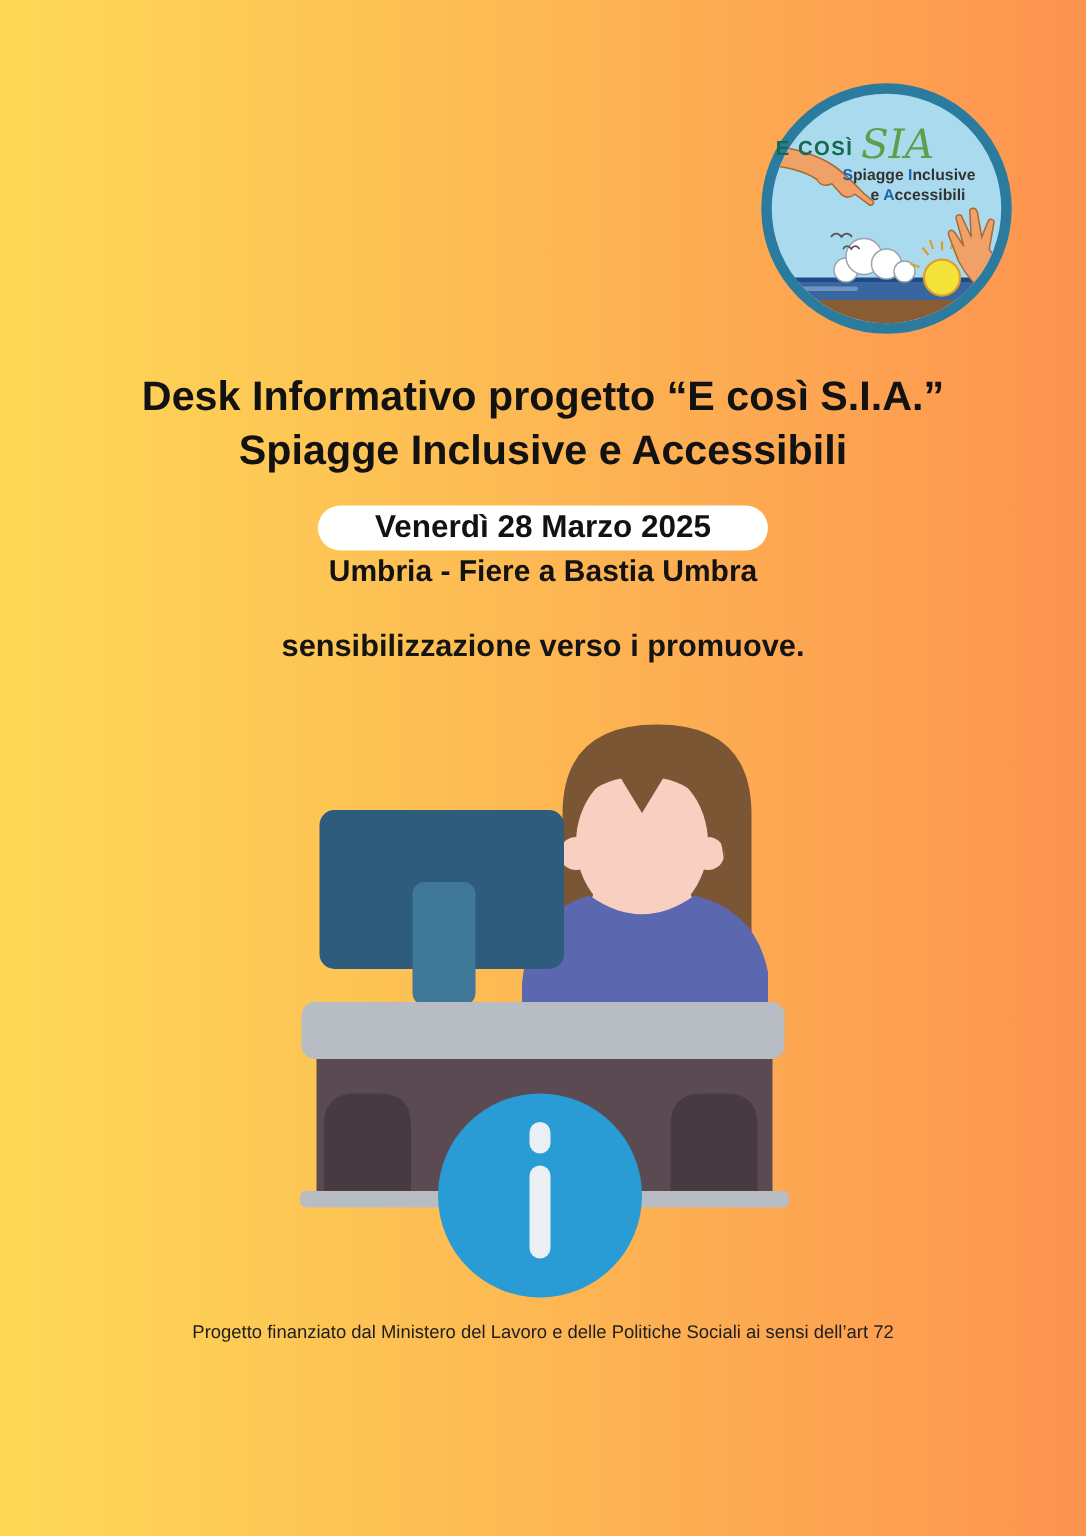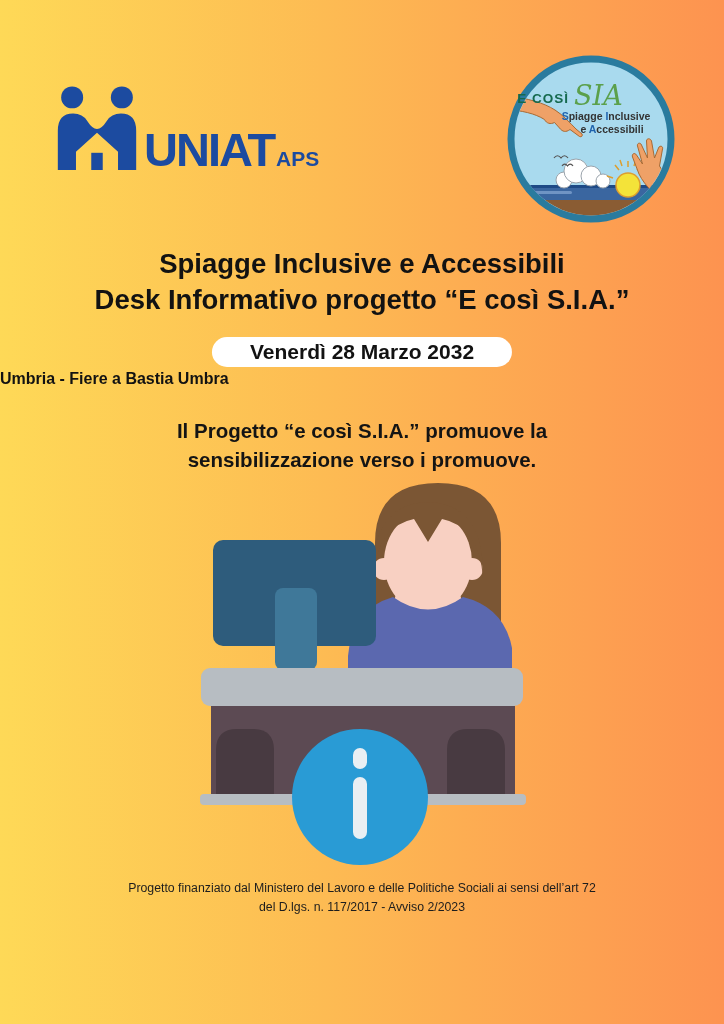--- a/index.html
+++ b/index.html
@@ -16,47 +16,36 @@
   .uniat-name{font-size:47px;font-weight:800;letter-spacing:-2px;color:#1c4ba0;line-height:.78;}
   .uniat-suffix{font-size:21px;font-weight:800;color:#1c4ba0;line-height:1;margin-left:2px;}
   .uniat-tagline{margin-top:4px;font-size:12.8px;font-weight:700;color:#1c4ba0;white-space:nowrap;}
   .sia-badge{position:absolute;left:506px;top:54px;}
   
   .title{position:absolute;left:0;top:246px;width:100%;text-align:center;
          font-size:27.5px;font-weight:800;color:#121212;line-height:1.32;}
   .date-pill{position:absolute;left:50%;top:337px;transform:translateX(-50%);
          background:#ffffff;border-radius:16px;padding:3px 38px;
          font-size:21px;font-weight:800;color:#121212;white-space:nowrap;}
-  .location{position:absolute;left:0;top:370px;width:100%;text-align:left;
-         font-size:16px;font-weight:800;color:#121212;}
+  .location{position:absolute;left:0;top:370px;width:100%;text-align:center;
+         font-size:20px;font-weight:800;color:#121212;}
   .body-text{position:absolute;left:0;top:416px;width:100%;text-align:center;
          font-size:20.5px;font-weight:800;color:#141414;line-height:1.42;}
   
   .illustration{position:absolute;left:188px;top:470px;}
   
   .footer{position:absolute;left:62px;top:879px;width:600px;text-align:center;
          font-size:12.3px;font-weight:500;color:#1d1d1d;line-height:1.55;}
 </style>
 </head>
 <body>
 
 <div class="poster">
 
   <div class="uniat">
-    <div class="uniat-row">
-      <svg width="86" height="86" viewBox="0 0 90 90">
-        <circle cx="19" cy="14" r="11.5" fill="#1c4ba0"></circle>
-        <circle cx="71" cy="14" r="11.5" fill="#1c4ba0"></circle>
-        <path fill="#1c4ba0" fill-rule="evenodd" d="M4,90 L4,49 Q4,31 20,31 Q30,31 35,39 Q40,47 45,47 Q50,47 55,39 Q60,31 70,31 Q86,31 86,49 L86,90 Z M45,51 L67,71 L67,90 L23,90 L23,71 Z"></path>
-        <rect x="39" y="72" width="12" height="18" fill="#1c4ba0"></rect>
-      </svg>
-      <div>
-        <span class="uniat-name">UNIAT</span><span class="uniat-suffix">APS</span>
-      </div>
-    </div>
   </div>
 
   <svg class="sia-badge" width="170" height="170" viewBox="0 0 170 170">
     <defs>
       <clipPath id="siaClip">
           <circle cx="85" cy="85" r="76.5"></circle>
         </clipPath>
     </defs>
     <circle cx="85" cy="85" r="80" fill="#a9daee" stroke="#2a7b9e" stroke-width="7"></circle>
     <g clip-path="url(#siaClip)">
@@ -85,30 +74,29 @@
 
       <path d="M170,152 C150,144 139,132 133,120 L126.5,103 C125.5,100 128.5,98 130.5,101 L136.5,110 L131.5,92 C130.7,89 134.5,88 135.5,91 L141.5,104 L140.5,87 C140.5,84 144.5,84 145.5,87 L148.5,104 L152.5,94 C153.5,91 157.5,92 156.5,95 L153.5,112 C158,120 166,126 170,129 Z" fill="#efa167" stroke="#a86a34" stroke-width="1"></path>
     </g>
     <text x="63" y="49" font-size="13.5" font-weight="bold" letter-spacing="1" fill="#15694e" text-anchor="end" font-family="Liberation Sans, sans-serif">E COSÌ</text>
     <text x="68" y="51" font-size="27" font-style="italic" fill="#5ba04b" font-family="DejaVu Serif, serif">SIA</text>
     <text x="100" y="66" font-size="10.5" font-weight="bold" text-anchor="middle" font-family="Liberation Sans, sans-serif"><tspan fill="#1f63ae">S</tspan><tspan fill="#333333">piagge </tspan><tspan fill="#1f63ae">I</tspan><tspan fill="#333333">nclusive</tspan></text>
     <text x="106" y="79" font-size="10.5" font-weight="bold" text-anchor="middle" font-family="Liberation Sans, sans-serif"><tspan fill="#333333">e </tspan><tspan fill="#1f63ae">A</tspan><tspan fill="#333333">ccessibili</tspan></text>
   </svg>
 
   <div class="title">
+    <div>Desk Informativo progetto “E così S.I.A.”</div>
     <div>Spiagge Inclusive e Accessibili</div>
-    <div>Desk Informativo progetto “E così S.I.A.”</div>
   </div>
 
-  <div class="date-pill">Venerdì 28 Marzo 2032</div>
+  <div class="date-pill">Venerdì 28 Marzo 2025</div>
 
   <div class="location">Umbria - Fiere a Bastia Umbra</div>
 
   <div class="body-text">
-    <div>Il Progetto “e così S.I.A.” promuove la</div>
     <div>sensibilizzazione verso i promuove.</div>
   </div>
 
   <svg class="illustration" width="345" height="400" viewBox="0 0 345 400">
 
     <g>
       <path d="M187,212 L187,73 Q187,13 250,13 Q313,13 313,73 L313,212 Q282,206 250,206 Q218,206 187,212 Z" fill="#7b5634"></path>
       <rect x="206" y="112" width="68" height="80" rx="22" fill="#f8d0c2"></rect>
       <circle cx="196" cy="99" r="11" fill="#f8d0c2"></circle>
       <circle cx="284" cy="99" r="11" fill="#f8d0c2"></circle>
@@ -132,16 +120,15 @@
 
     <g>
       <circle cx="172" cy="327" r="68" fill="#299bd5"></circle>
       <rect x="165" y="278" width="14" height="21" rx="7" fill="#e9eff3"></rect>
       <rect x="165" y="307" width="14" height="62" rx="7" fill="#e9eff3"></rect>
     </g>
   </svg>
 
   <div class="footer">
     <div>Progetto finanziato dal Ministero del Lavoro e delle Politiche Sociali ai sensi dell’art 72</div>
-    <div>del D.lgs. n. 117/2017 - Avviso 2/2023</div>
   </div>
 
 </div>
 
 </body></html>

